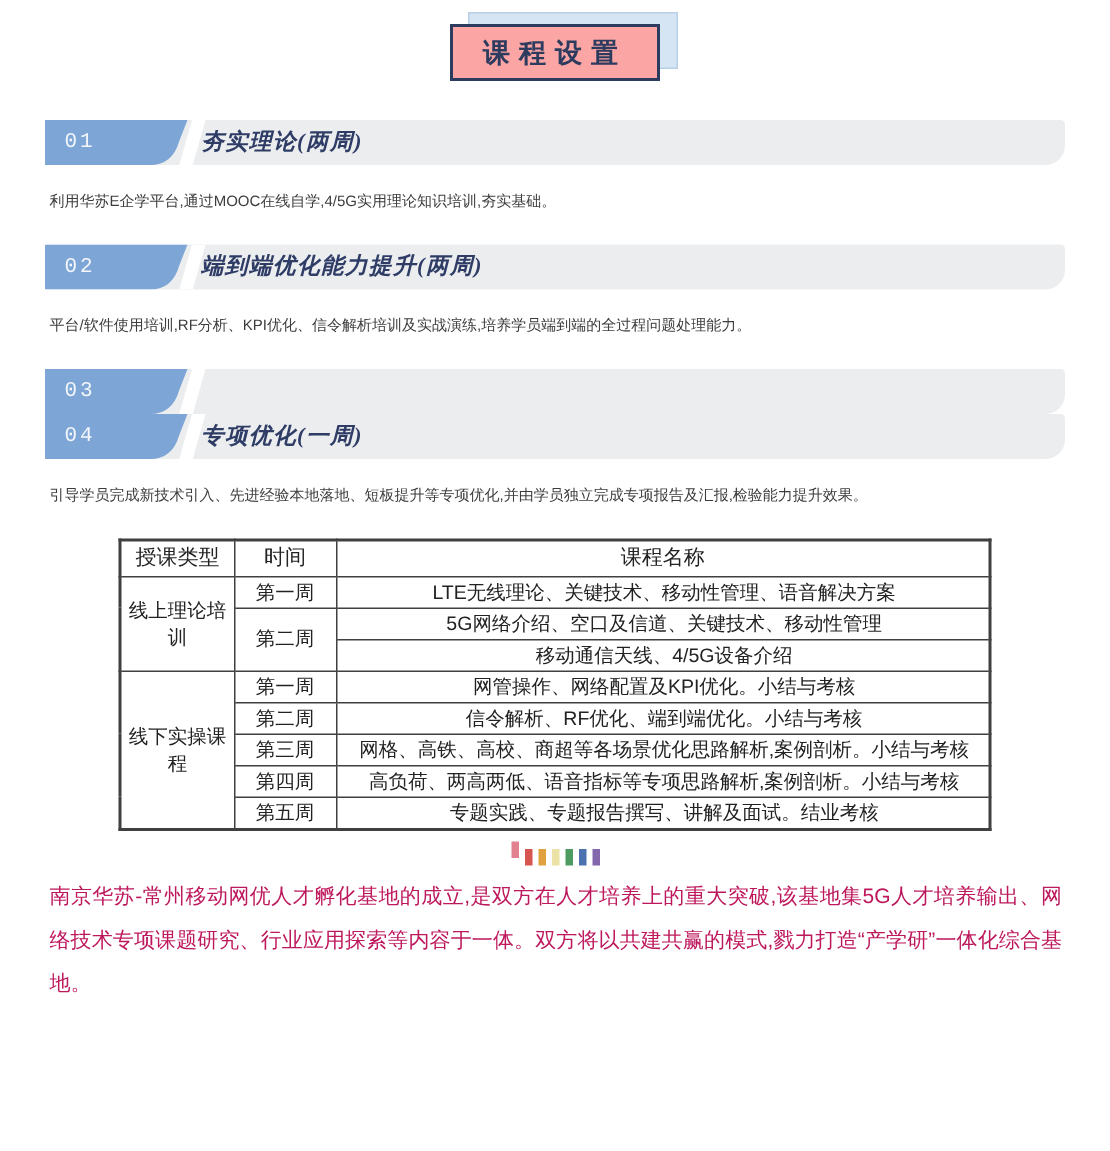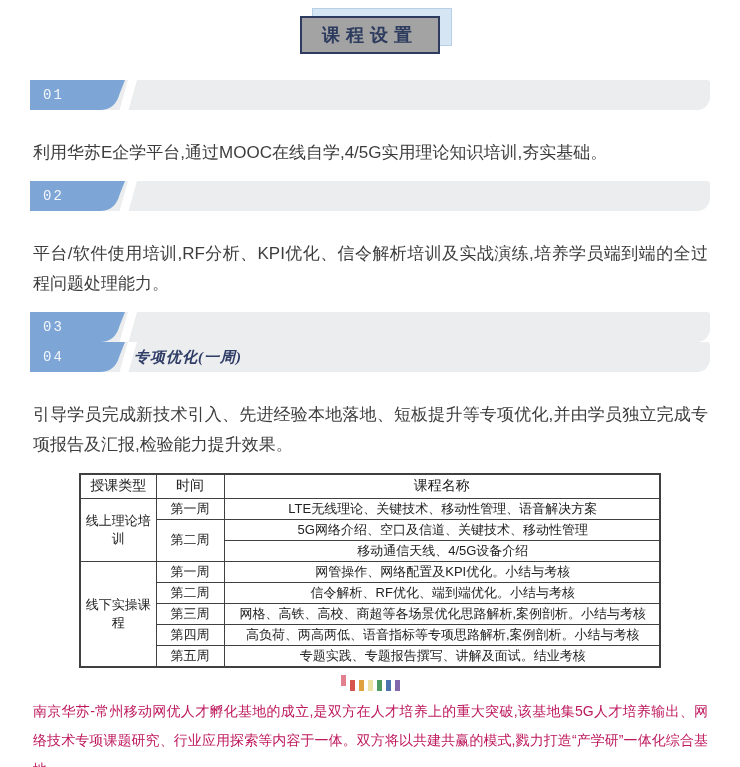--- a/index.html
+++ b/index.html
@@ -13,21 +13,21 @@
   }
   .page { width: 740px; padding: 10px 30px 12px; }
 
   
   .title-wrap { position: relative; width: fit-content; margin: 6px auto 26px; }
   .title-back {
     position: absolute; top: -8px; left: 12px; right: -12px; bottom: 8px;
     background: #d6e5f4; border: 1px solid #b7d0e8;
   }
   .title-front {
-    position: relative; background: #a3a3a3; border: 2px solid #2c3b5e;
+    position: relative; background: #fca5a5; border: 2px solid #2c3b5e;
     padding: 5px 20px; font-size: 18px; font-weight: bold;
     letter-spacing: 6px; color: #2c3b5e;
   }
 
   
   .course-section { margin-top: 0; }
   .band {
     position: relative; height: 30px; background: #ebedef;
     border-radius: 3px 3px 13px 3px; overflow: visible;
   }
@@ -37,21 +37,21 @@
     color: #f3f6fa; font-size: 14px; letter-spacing: 2px;
     font-family: "Liberation Mono", monospace;
   }
   .band-title {
     position: absolute; left: 104px; top: 0; line-height: 30px;
     font-style: italic; font-weight: bold; font-size: 15px;
     letter-spacing: 1px; color: #2e3c66;
     font-family: "Liberation Serif", serif;
   }
   .section-body {
-    margin: 28px 2px 13px 3px; font-size: 17px; line-height: 30px;
+    margin: 10px 2px 13px 3px; font-size: 10px; line-height: 30px;
     text-align: justify; color: #3d3d3d;
   }
 
   
   table.course-table {
     border-collapse: collapse; border: 2px solid #404040;
     margin: 12px auto 0; table-layout: fixed; padding-left: 47px;
   }
   .course-table th, .course-table td {
     border: 1px solid #404040; font-weight: normal;
@@ -85,31 +85,33 @@
     <div class="title-front">课程设置</div>
   </div>
 
   <section class="course-section">
     <div class="band">
       <svg class="badge-svg" width="110" height="30" viewBox="0 0 110 30">
         <path d="M0,0 H95 L89.5,14 Q85,30 70,30 H0 Z" fill="#7da6d7"></path>
         <path d="M98,0 H107 L98.5,30 H89.5 Z" fill="#ffffff"></path>
       </svg>
       <span class="badge-num">01</span>
+      <span class="band-title">夯实理论(两周)</span>
     </div>
     <p class="section-body">利用华苏E企学平台,通过MOOC在线自学,4/5G实用理论知识培训,夯实基础。</p>
   </section>
 
   <section class="course-section">
     <div class="band">
       <svg class="badge-svg" width="110" height="30" viewBox="0 0 110 30">
         <path d="M0,0 H95 L89.5,14 Q85,30 70,30 H0 Z" fill="#7da6d7"></path>
         <path d="M98,0 H107 L98.5,30 H89.5 Z" fill="#ffffff"></path>
       </svg>
       <span class="badge-num">02</span>
+      <span class="band-title">端到端优化能力提升(两周)</span>
     </div>
     <p class="section-body">平台/软件使用培训,RF分析、KPI优化、信令解析培训及实战演练,培养学员端到端的全过程问题处理能力。</p>
   </section>
 
   <section class="course-section">
     <div class="band">
       <svg class="badge-svg" width="110" height="30" viewBox="0 0 110 30">
         <path d="M0,0 H95 L89.5,14 Q85,30 70,30 H0 Z" fill="#7da6d7"></path>
         <path d="M98,0 H107 L98.5,30 H89.5 Z" fill="#ffffff"></path>
       </svg>

